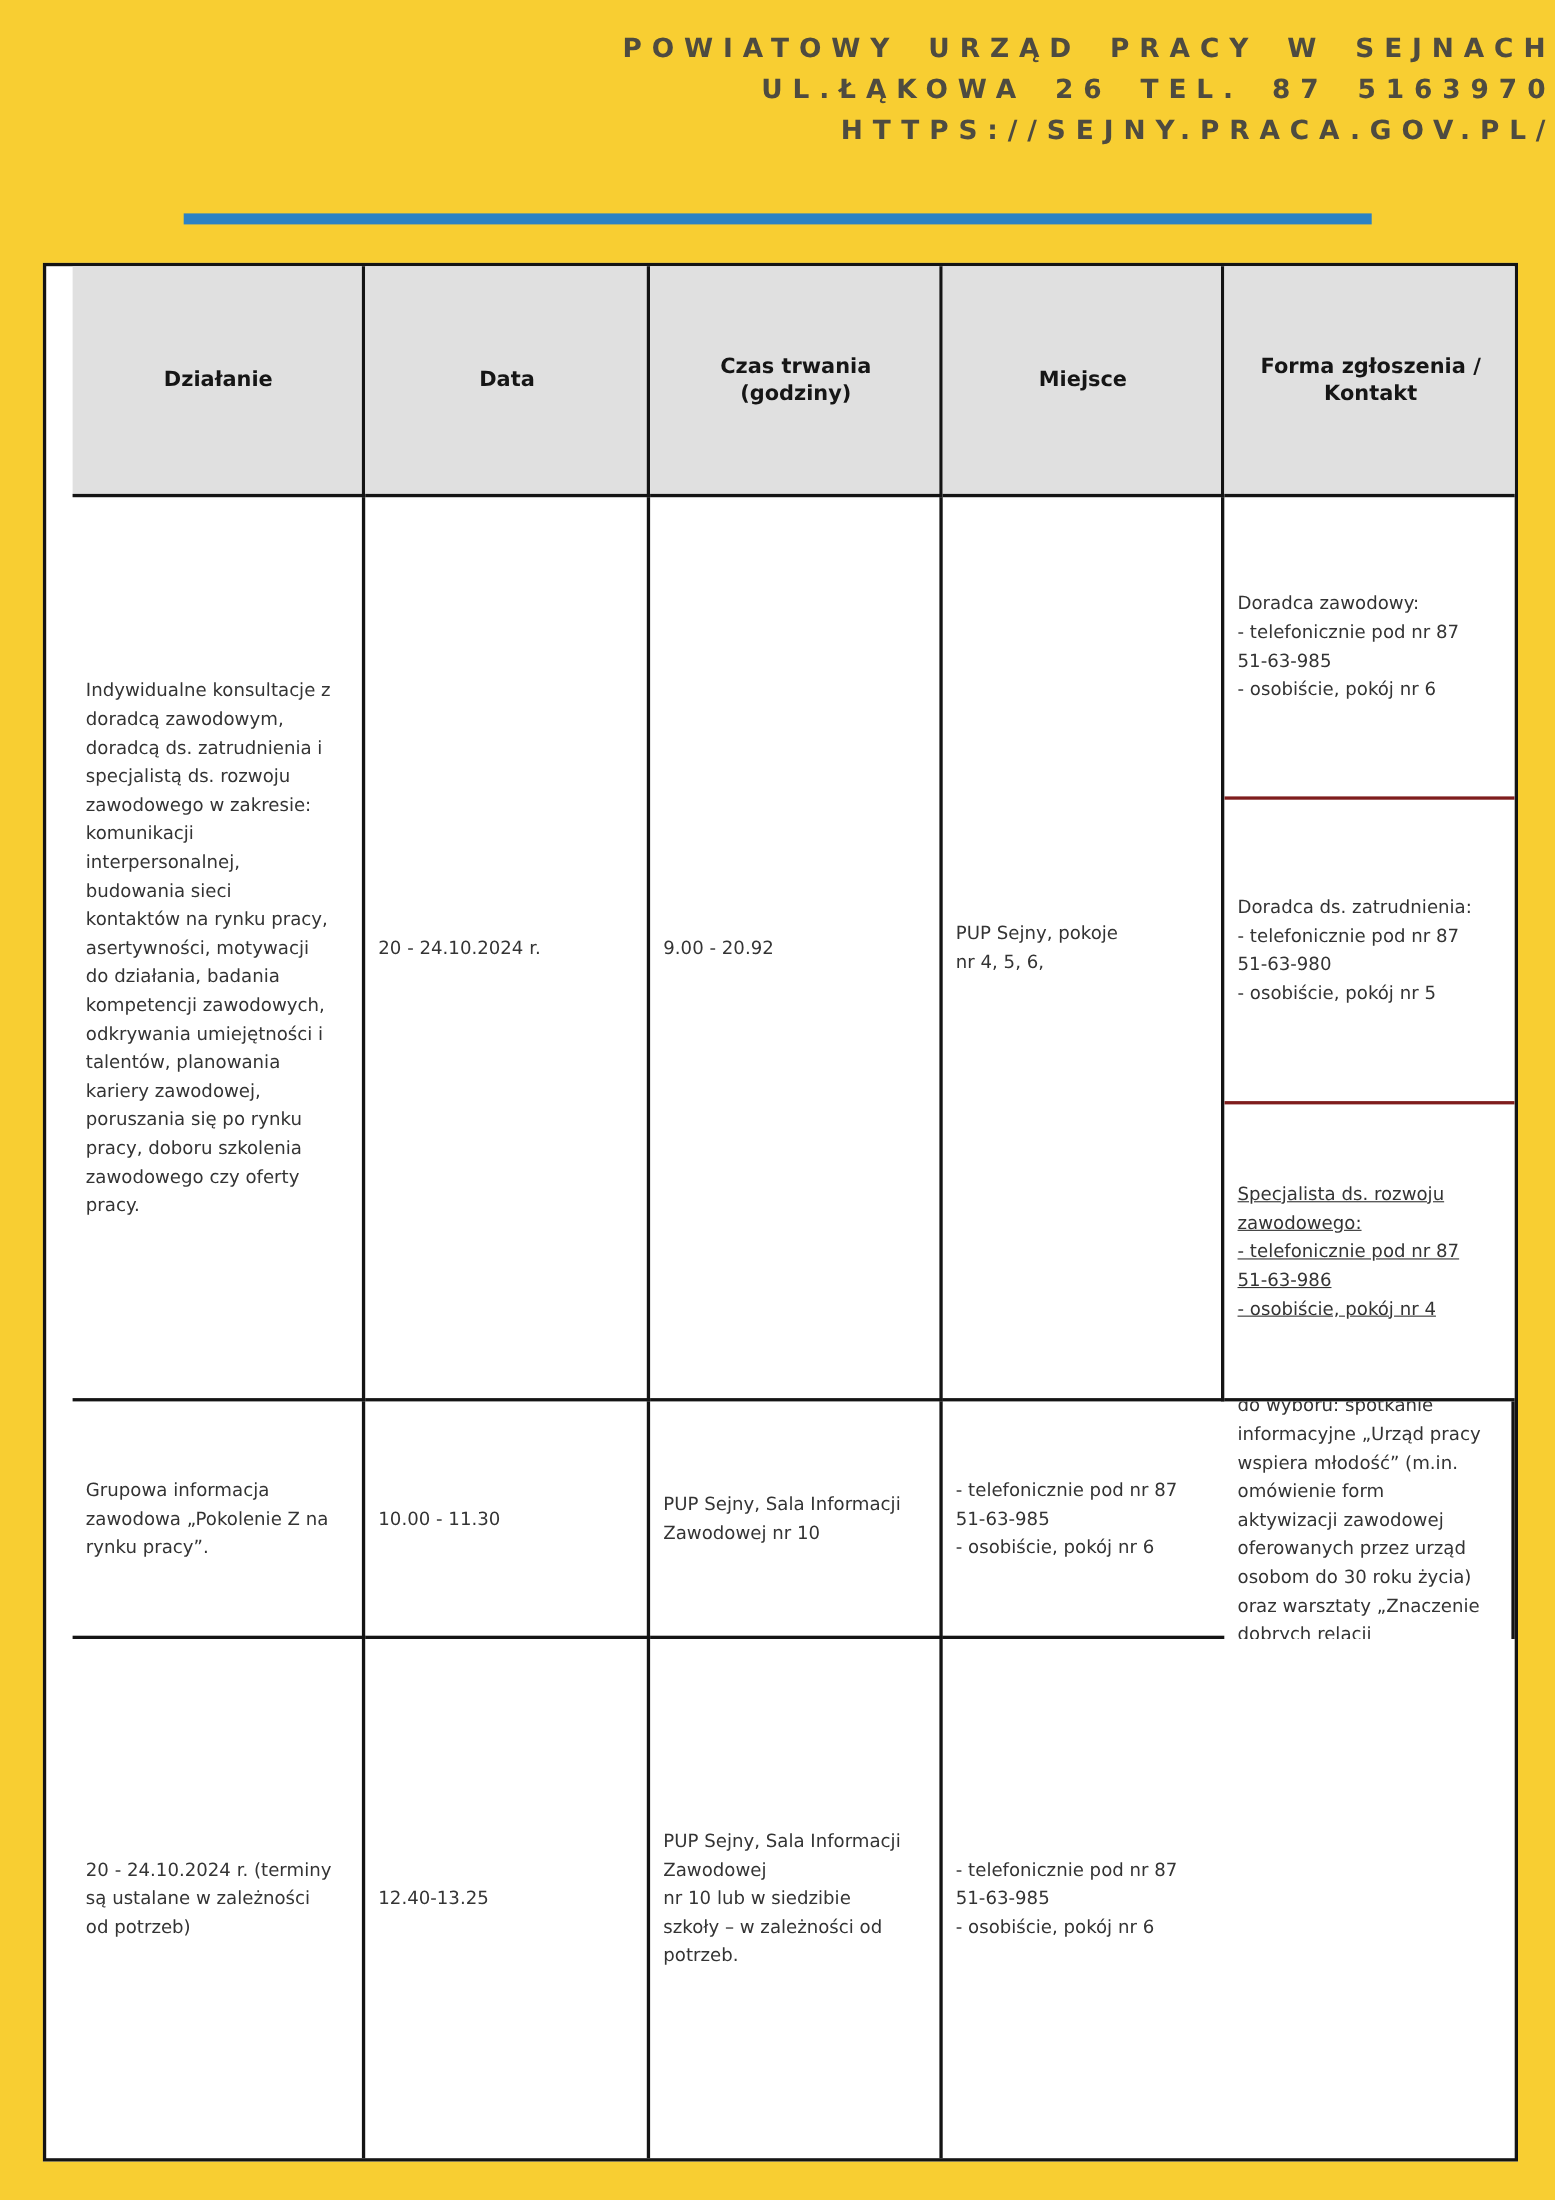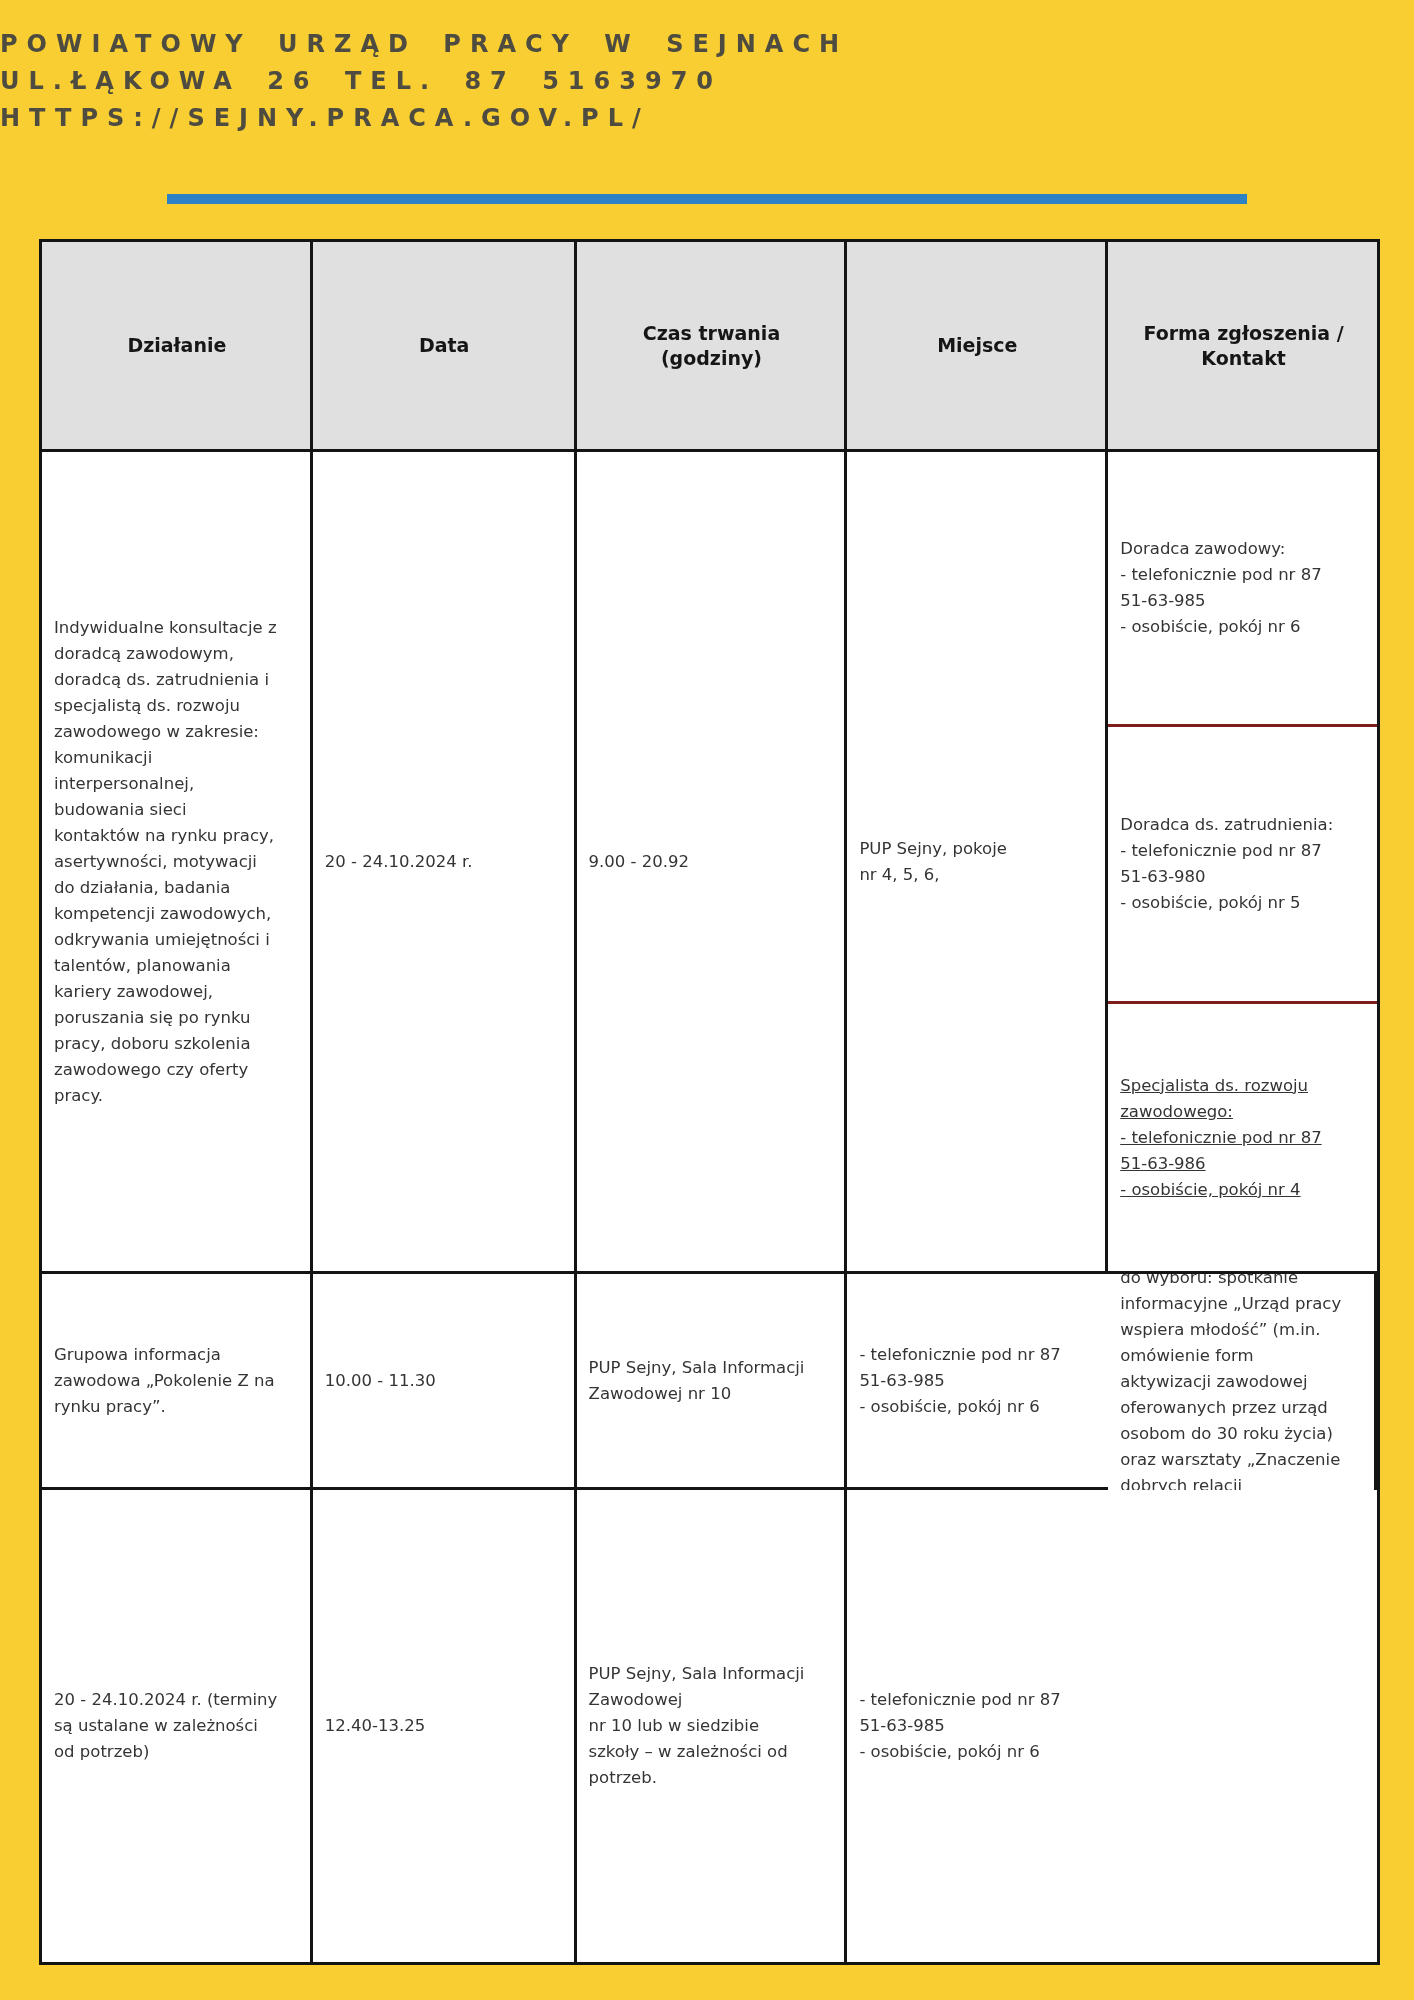--- a/index.html
+++ b/index.html
@@ -5,21 +5,21 @@
   html,body{margin:0;padding:0;}
   body{
     width:1414px;height:2000px;
     background:#F8CE32;
     position:relative;
     font-family:"DejaVu Sans","Liberation Sans",sans-serif;
     -webkit-font-smoothing:antialiased;
   }
   .masthead{
     position:absolute;top:26px;left:0;width:1414px;
-    text-align:left;
+    text-align:right;
     color:#4E4B40;
     font-weight:bold;
   }
   .masthead .mh-line{
     font-size:24px;
     line-height:37px;
     letter-spacing:9px;
     word-spacing:9px;
   }
   .divider{
@@ -31,20 +31,21 @@
   .table{
     position:absolute;
     left:39px;top:239px;
     width:1341px;height:1726px;
     box-sizing:border-box;
     background:#ffffff;
     border:3px solid #141414;
     display:grid;
     grid-template-columns:272fr 265fr 272fr 262fr 270fr;
     grid-template-rows:210px 822px 216px auto;
+    padding-left:24px;
   }
   .cell{
     box-sizing:border-box;
     border-right:3px solid #141414;
     border-bottom:3px solid #141414;
     display:flex;
     align-items:center;
     justify-content:flex-start;
     padding:0 10px 0 12px;
     font-size:16.5px;

